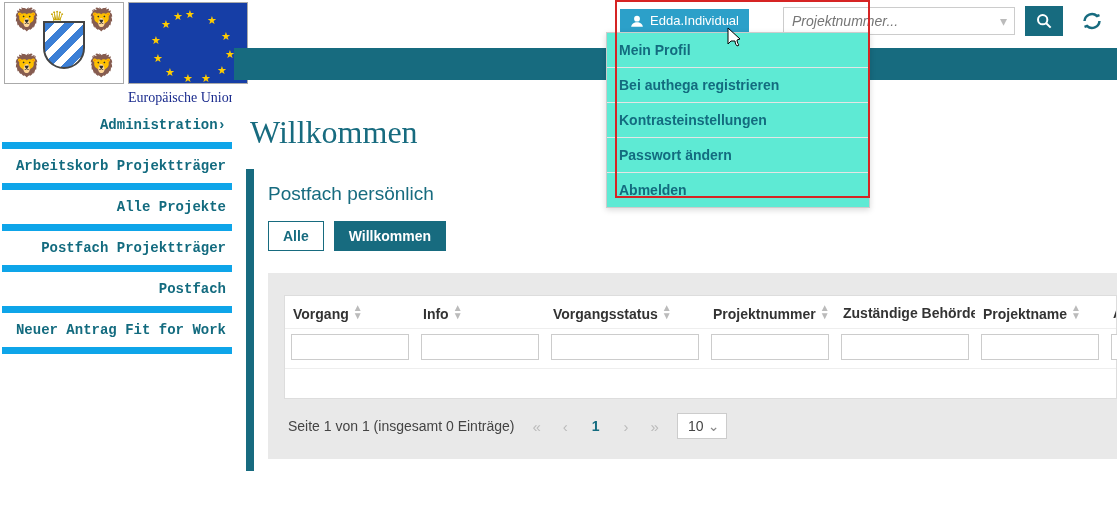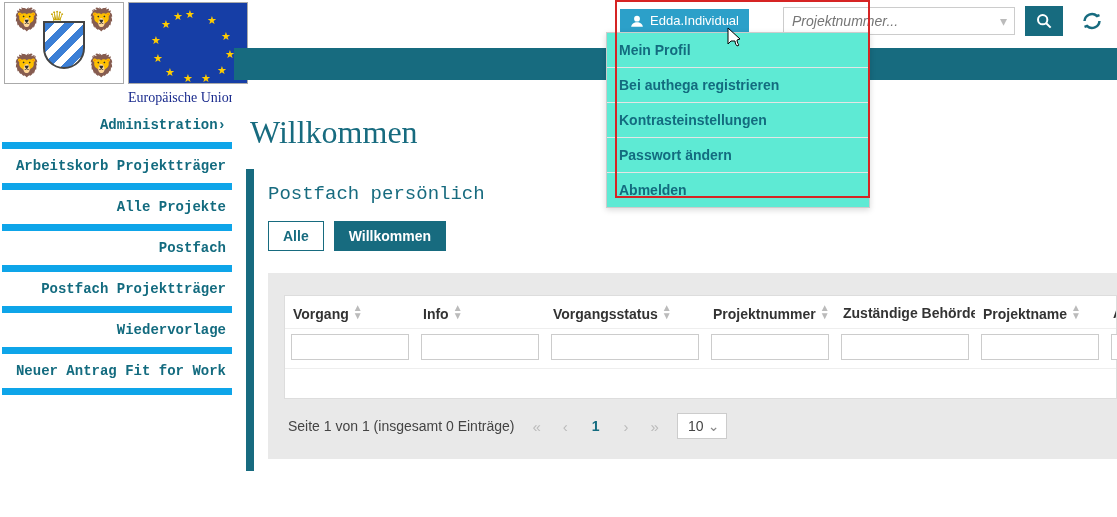--- a/index.html
+++ b/index.html
@@ -191,21 +191,21 @@
     margin:14px 0 18px 4px;
   }
   .left-accent{
     border-left:8px solid var(--teal);
     padding:0 0 12px 0;
   }
   .panel{
     padding:14px 0 0 14px;
   }
   .panel-title{
-    font-family: Liberation Mono, monospace;
+    font-family: Liberation Sans, sans-serif;
     font-size:19px;
     color:var(--teal);
     margin:0 8px 16px 0;
   }
   .filter-btns{ display:flex; gap:10px; margin-bottom:22px;}
   .fbtn{
     padding:6px 14px;
     border:1px solid var(--teal);
     background:#fff;
     color:var(--teal);
@@ -368,27 +368,24 @@
       <span>Administration</span>
       <span class="chev">›</span>
     </div>
     <div class="side-item">
       <span>Arbeitskorb Projektträger</span>
     </div>
     <div class="side-item">
       <span>Alle Projekte</span>
     </div>
     <div class="side-item">
+      <span>Postfach Projektträger</span>
+    </div>
+    <div class="side-item">
       <span>Postfach</span>
-    </div>
-    <div class="side-item">
-      <span>Postfach Projektträger</span>
-    </div>
-    <div class="side-item">
-      <span>Wiedervorlage</span>
     </div>
     <div class="side-item">
       <span>Neuer Antrag Fit for Work</span>
     </div>
   </nav>
 
   <main class="main">
     <h1 class="page-title">Willkommen</h1>
 
     <div class="left-accent">

